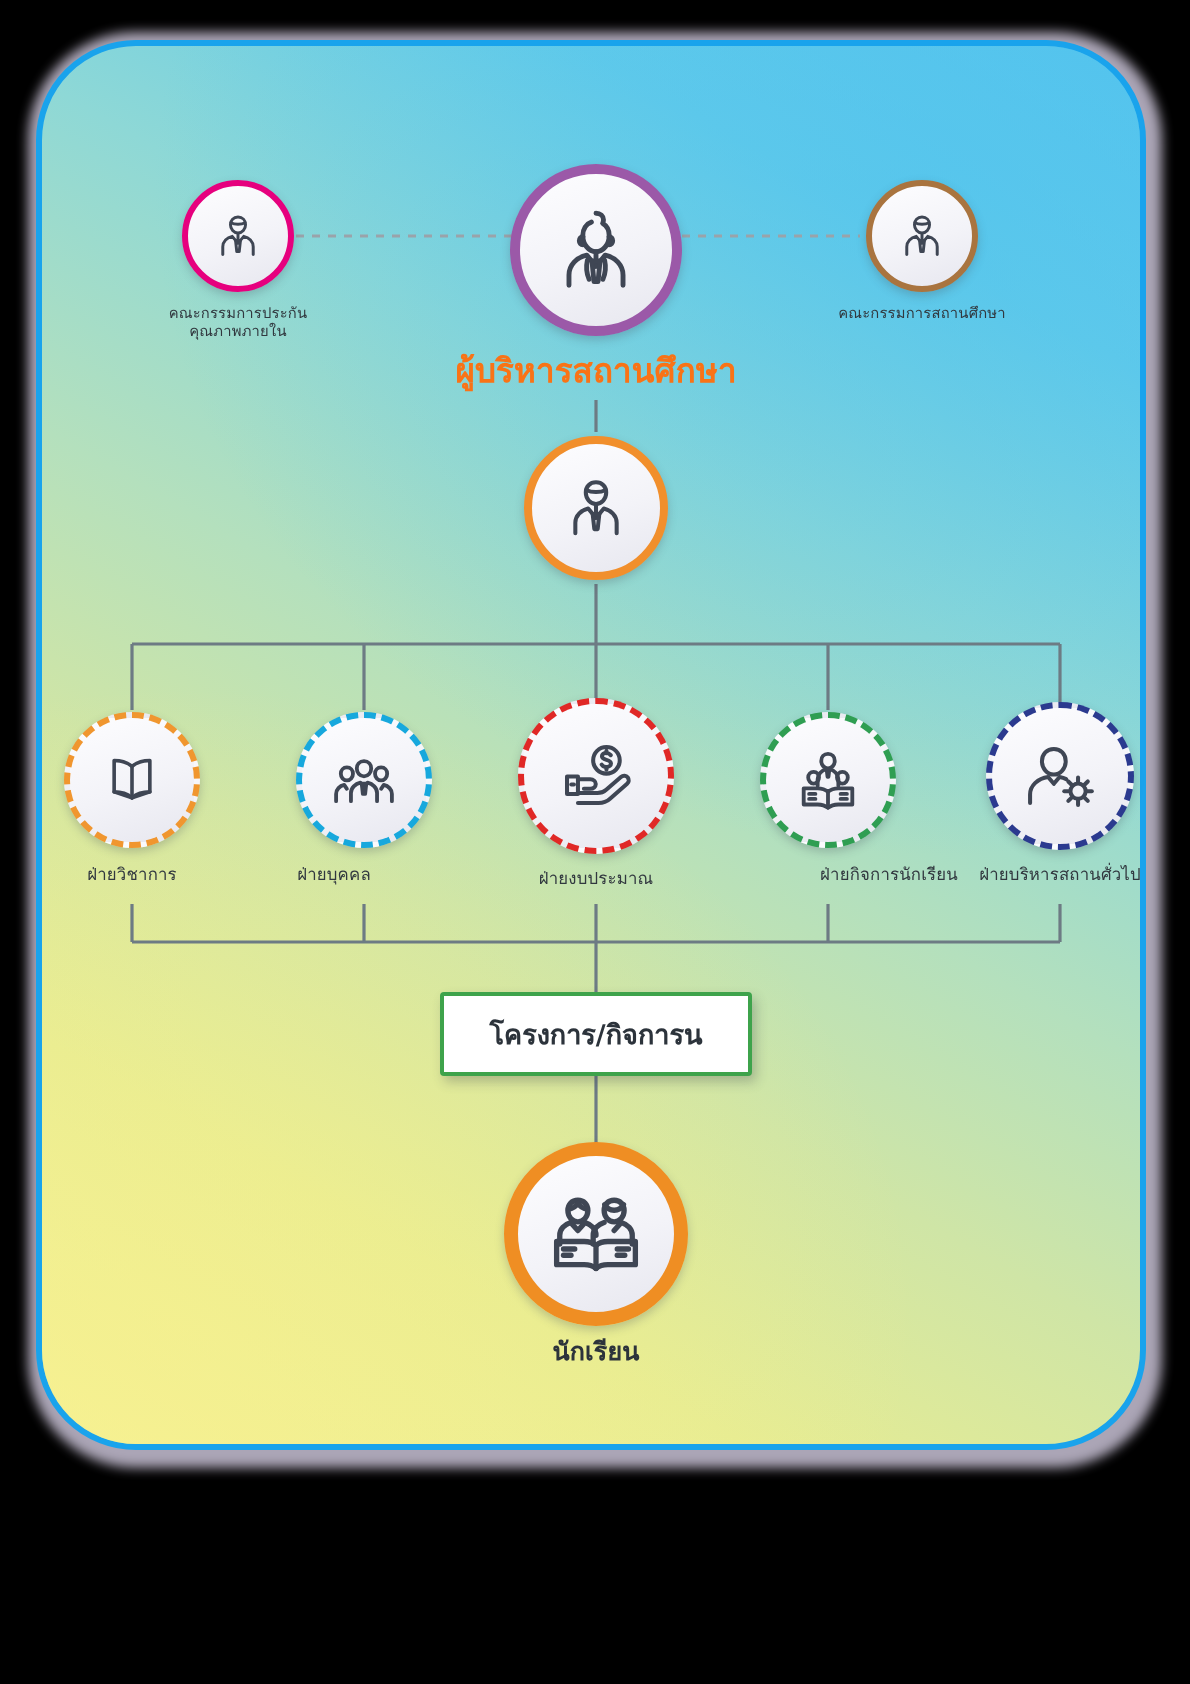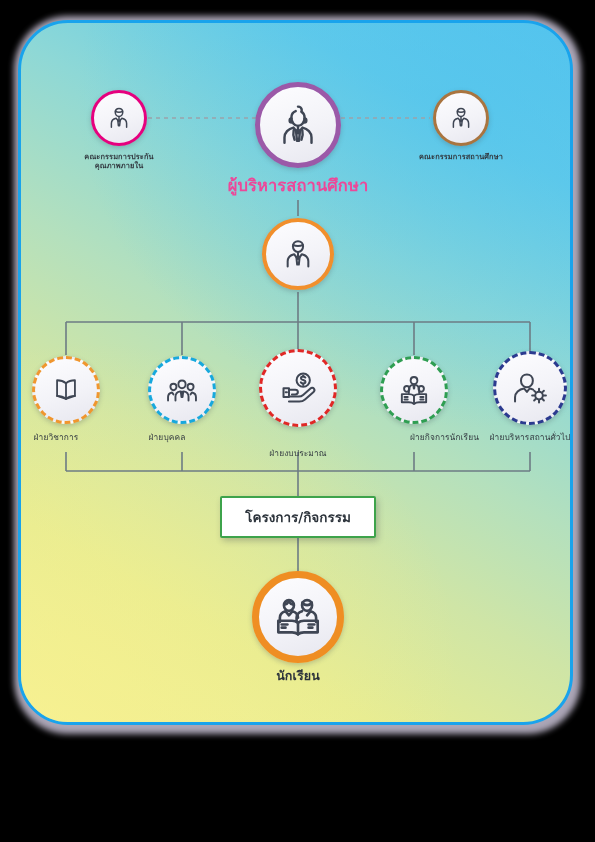--- a/index.html
+++ b/index.html
@@ -88,24 +88,24 @@
   
   .label {
     position: absolute;
     transform: translateX(-50%);
     text-align: center;
     color: #31383f;
     white-space: pre-line;
     line-height: 1.25;
     letter-spacing: .1px;
   }
-  .label.tiny   { font-size: 7.4px; font-weight: bold; }
+  .label.tiny   { font-size: 7.4px; }
   .label.small  { font-size: 8.4px; }
   .label.medium { font-size: 9.6px; }
-  .label.big    { font-size: 16.5px; font-weight: 600; color: #ec4899; }
+  .label.big    { font-size: 16.5px; font-weight: 600; color: #f97316; }
   .label.bottom { font-size: 12.5px; font-weight: 700; color: #2c333b; }
 
   
   .proj-box {
     position: absolute;
     transform: translate(-50%, -50%);
     background: #ffffff;
     border: 2px solid #3ea34b;
     border-radius: 2px;
     display: flex;
@@ -217,21 +217,21 @@
 
   <div class="node dashed-ring" style="left:66px; top:390px; width:68px; height:68px; border-width:3px; border-color:#f0962f;">
     <svg width="34" height="34" viewBox="0 0 32 32">
       <g class="glyph">
         <path d="M16 9.6c-2.2-1.9-5-2.8-8.4-2.8v14.8c3.4 0 6.2.9 8.4 2.8 2.2-1.9 5-2.8 8.4-2.8V6.8c-3.4 0-6.2.9-8.4 2.8z"></path>
         <path d="M16 9.6v14.8"></path>
         <path d="M7.6 21.6 16 24.4l8.4-2.8"></path>
       </g>
     </svg>
   </div>
-  <div class="label small" style="left:56px; top:432px; width:110px;">ฝ่ายวิชาการ</div>
+  <div class="label small" style="left:66px; top:432px; width:110px;">ฝ่ายวิชาการ</div>
 
   <div class="node dashed-ring" style="left:182px; top:390px; width:68px; height:68px; border-width:3px; border-color:#17a8dd;">
     <svg width="36" height="36" viewBox="0 0 32 32">
       <g class="glyph">
         <path d="M16 7.6c1.9 0 3.2 1.4 3.2 3.3s-1.4 3.5-3.2 3.5-3.2-1.6-3.2-3.5 1.3-3.3 3.2-3.3z"></path>
         <path d="M10.2 25.4v-3.6c0-2.3 1.9-4.1 4.2-4.6l1.6 2.2 1.6-2.2c2.3.5 4.2 2.3 4.2 4.6v3.6"></path>
         <path d="M15 17.6h2l-.5 4.6h-1z"></path>
         <path d="M8.4 10.4c1.6 0 2.7 1.2 2.7 2.8s-1.2 3-2.7 3-2.7-1.4-2.7-3 1.1-2.8 2.7-2.8z"></path>
         <path d="M3.6 25.4v-3.2c0-2 1.6-3.6 3.6-4l1.2 1.7"></path>
         <path d="M23.6 10.4c1.6 0 2.7 1.2 2.7 2.8s-1.2 3-2.7 3-2.7-1.4-2.7-3 1.1-2.8 2.7-2.8z"></path>
@@ -248,21 +248,21 @@
         <path d="M22.2 7.2c-.5-.6-1.2-.9-1.9-.9-1 0-1.8.6-1.8 1.4 0 2 3.8 1 3.8 3 0 .9-.8 1.5-1.9 1.5-.8 0-1.5-.3-2-1"></path>
         <path d="M20.4 5.4v1"></path>
         <path d="M20.4 12.4v1"></path>
         <path d="M3.8 16.2h4.6v7.4H3.8z"></path>
         <path d="M5.6 19.6h1.1"></path>
         <path d="M8.4 17.4h5.2c1.3 0 2.3.9 2.3 2s-1 2-2.3 2h-2.7"></path>
         <path d="M8.4 23.2h8.2c1.4 0 2.7-.5 3.7-1.4l6.2-5.4c.9-.8 2.2-.7 2.9.2.6.8.5 2-.3 2.7l-7.2 6.3c-1.3 1.2-3 1.8-4.8 1.8H8.4"></path>
       </g>
     </svg>
   </div>
-  <div class="label small" style="left:298px; top:448px; width:120px;">ฝ่ายงบประมาณ</div>
+  <div class="label small" style="left:298px; top:434px; width:120px;">ฝ่ายงบประมาณ</div>
 
   <div class="node dashed-ring" style="left:414px; top:390px; width:68px; height:68px; border-width:3px; border-color:#2f9e52;">
     <svg width="36" height="36" viewBox="0 0 32 32">
       <g class="glyph">
         <path d="M16 4.4c1.8 0 3 1.3 3 3.1s-1.3 3.3-3 3.3-3-1.5-3-3.3 1.2-3.1 3-3.1z"></path>
         <path d="M11.4 18.6v-3c0-2.2 1.8-3.9 4-4.4l.6.9.6-.9c2.2.5 4 2.2 4 4.4v3"></path>
         <path d="M15.4 11.2h1.2l-.4 3.4h-.4z"></path>
         <path d="M9.6 12.4c1.4 0 2.4 1.1 2.4 2.5s-1.1 2.7-2.4 2.7-2.4-1.3-2.4-2.7 1-2.5 2.4-2.5z"></path>
         <path d="M22.4 12.4c1.4 0 2.4 1.1 2.4 2.5s-1.1 2.7-2.4 2.7-2.4-1.3-2.4-2.7 1-2.5 2.4-2.5z"></path>
         <path d="M16 21.2c-1.2-1-2.7-1.5-4.6-1.5H5.2v7.2h6.2c1.9 0 3.4.5 4.6 1.5 1.2-1 2.7-1.5 4.6-1.5h6.2v-7.2h-6.2c-1.9 0-3.4.5-4.6 1.5z"></path>
@@ -289,21 +289,21 @@
         <path d="m27.7 18.3-1.4 1.4"></path>
         <path d="m20.9 25.1-1.4 1.4"></path>
         <path d="m27.7 26.5-1.4-1.4"></path>
         <path d="m20.9 19.7-1.4-1.4"></path>
       </g>
     </svg>
   </div>
   <div class="label small" style="left:530px; top:432px; width:130px;">ฝ่ายบริหารสถานศั่วไป</div>
 
   <div class="proj-box" style="left:298px; top:517px; width:152px; height:38px;">
-    <span>โครงการ/กิจกรรม</span>
+    <span>โครงการ/กิจการน</span>
   </div>
 
   <div class="node solid-ring" style="left:298px; top:617px; width:92px; height:92px; border-width:7px; border-color:#ef8e23;">
     <svg width="50" height="50" viewBox="0 0 32 32">
       <g class="glyph">
         <path d="M10.2 5.2c1.9 0 3.2 1.4 3.2 3.3s-1.4 3.6-3.2 3.6-3.2-1.7-3.2-3.6 1.3-3.3 3.2-3.3z"></path>
         <path d="M7.2 8.1c1.3-.3 2.4-1 3-2 .5.9 1.5 1.7 3 2"></path>
         <path d="M4.4 19.2v-2.8c0-1.9 1.5-3.5 3.5-4.1l2.3 2.6 2.3-2.6c2 .6 3.5 2.2 3.5 4.1"></path>
         <path d="M21.8 5.2c1.9 0 3.2 1.4 3.2 3.3s-1.4 3.6-3.2 3.6-3.2-1.7-3.2-3.6 1.3-3.3 3.2-3.3z"></path>
         <path d="M18.8 6.6c.6 1.1 1.7 1.8 3 1.8s2.4-.7 3-1.8"></path>

